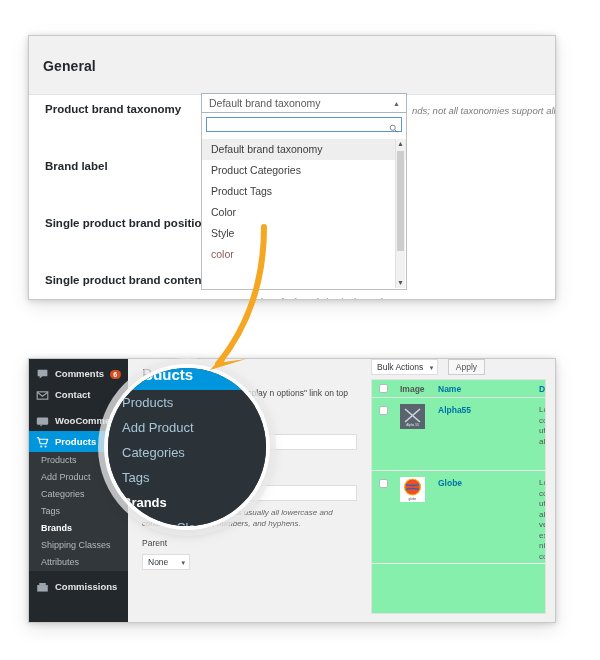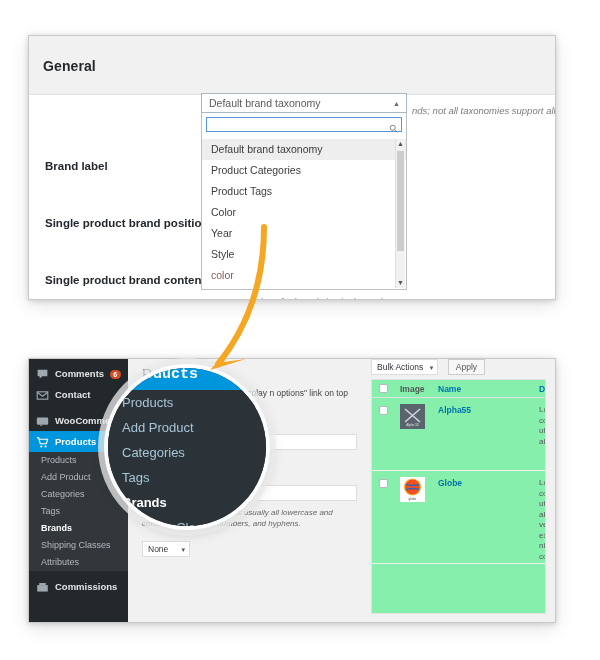--- a/index.html
+++ b/index.html
@@ -484,21 +484,20 @@
     height: 22px;
     background: #0096dd;
   }
   .mag-banner .bt {
     position: absolute;
     left: 36px;
     top: -2px;
     color: #fff;
     font-size: 15px;
     font-weight: bold;
-    font-family: Liberation Mono, monospace;
   }
   .mag-dark {
     position: absolute;
     left: 0; right: 0;
     top: 22px; bottom: 0;
     background: #2b3238;
   }
   .mag-item {
     font-size: 13px;
     color: #a7c6d6;
@@ -528,20 +527,21 @@
 
 <div id="stage">
 
   <div class="panel" id="settings-panel">
 
     <div class="settings-title">General</div>
 
     <div class="settings-body">
 
       <div class="form-row" style="top:8px;">
+        <div class="form-label">Product brand taxonomy</div>
         <div class="hint-text" style="left:383px; top:2px;">nds; not all taxonomies support all</div>
       </div>
 
       <div class="form-row" style="top:65px;">
         <div class="form-label">Brand label</div>
       </div>
 
       <div class="form-row" style="top:122px;">
         <div class="form-label">Single product brand position</div>
       </div>
@@ -571,21 +571,20 @@
               <line x1="7.5" y1="7.5" x2="11" y2="11" stroke="#6d6d6d" stroke-width="1.1"></line>
             </svg>
         </span>
       </div>
     </div>
     <div class="s2-list">
       <div class="s2-opt sel">Default brand taxonomy</div>
       <div class="s2-opt">Product Categories</div>
       <div class="s2-opt">Product Tags</div>
       <div class="s2-opt">Color</div>
-      <div class="s2-opt">Year</div>
       <div class="s2-opt">Style</div>
       <div class="s2-opt" style="color:#8a5a5a;">color</div>
       <div class="s2-scrollbar">
         <div class="s2-arr up">▲</div>
         <div class="s2-thumb"></div>
         <div class="s2-arr dn">▼</div>
       </div>
     </div>
   </div>
 
@@ -660,20 +659,21 @@
       <div class="wp-h1">Products</div>
       <div class="wp-desc">can be managed here. To display n options" link on top of the</div>
 
       <div class="wp-form">
         <div class="wp-flabel"></div>
         <div class="wp-finput"></div>
         <div style="height:26px;"></div>
         <div class="wp-flabel"></div>
         <div class="wp-finput"></div>
         <div class="wp-fhelp">dly version of the name. It is usually all lowercase and contains only letters, numbers, and hyphens.</div>
+        <div class="wp-flabel" style="font-weight:normal;color:#444;">Parent</div>
         <div class="wp-select">
           <span>None</span>
           <span class="caret">▾</span>
         </div>
       </div>
 
       <div class="tb-actions">
         <div class="bulk-select">
           <span>Bulk Actions</span>
           <span class="caret">▾</span>

